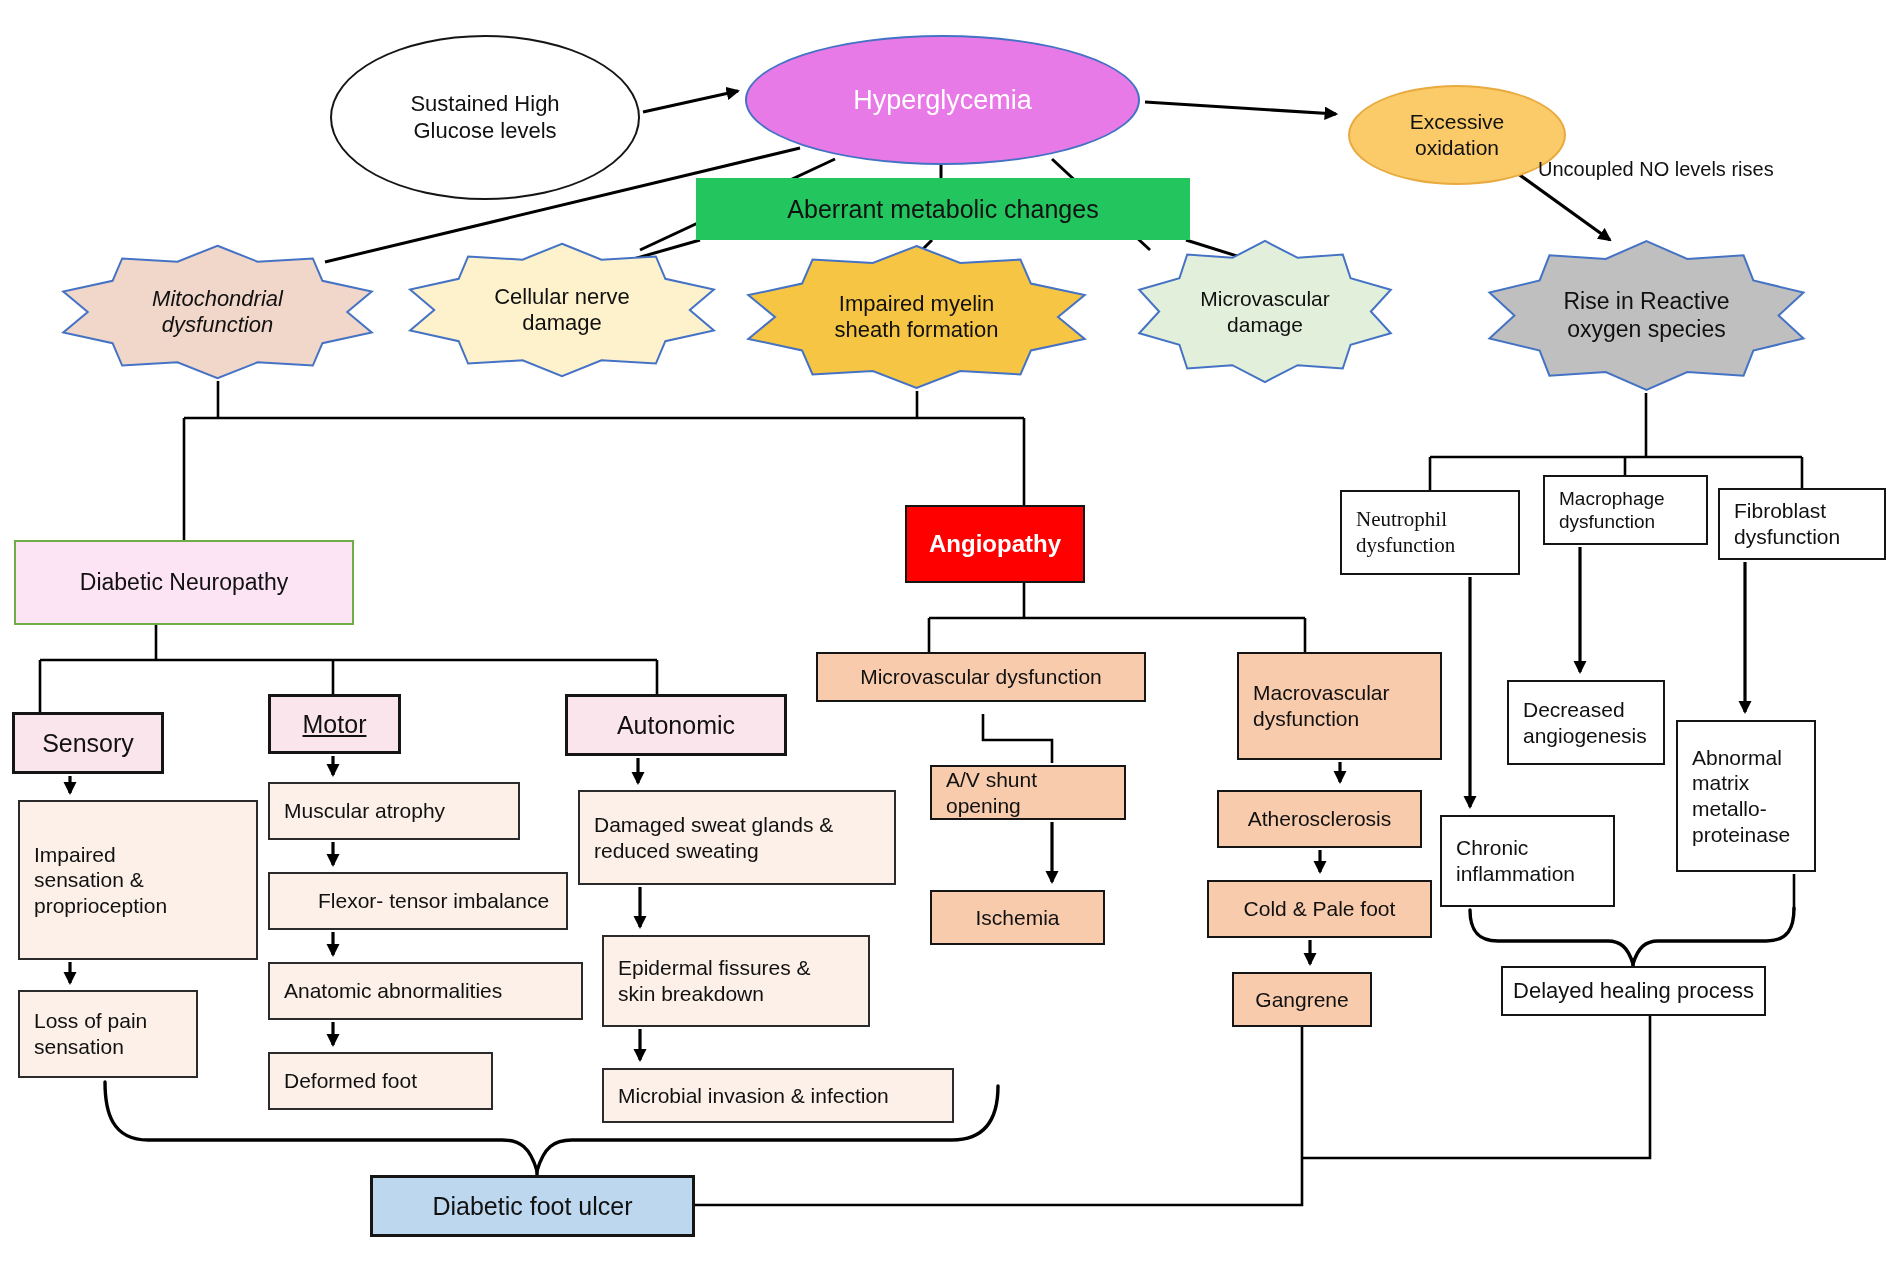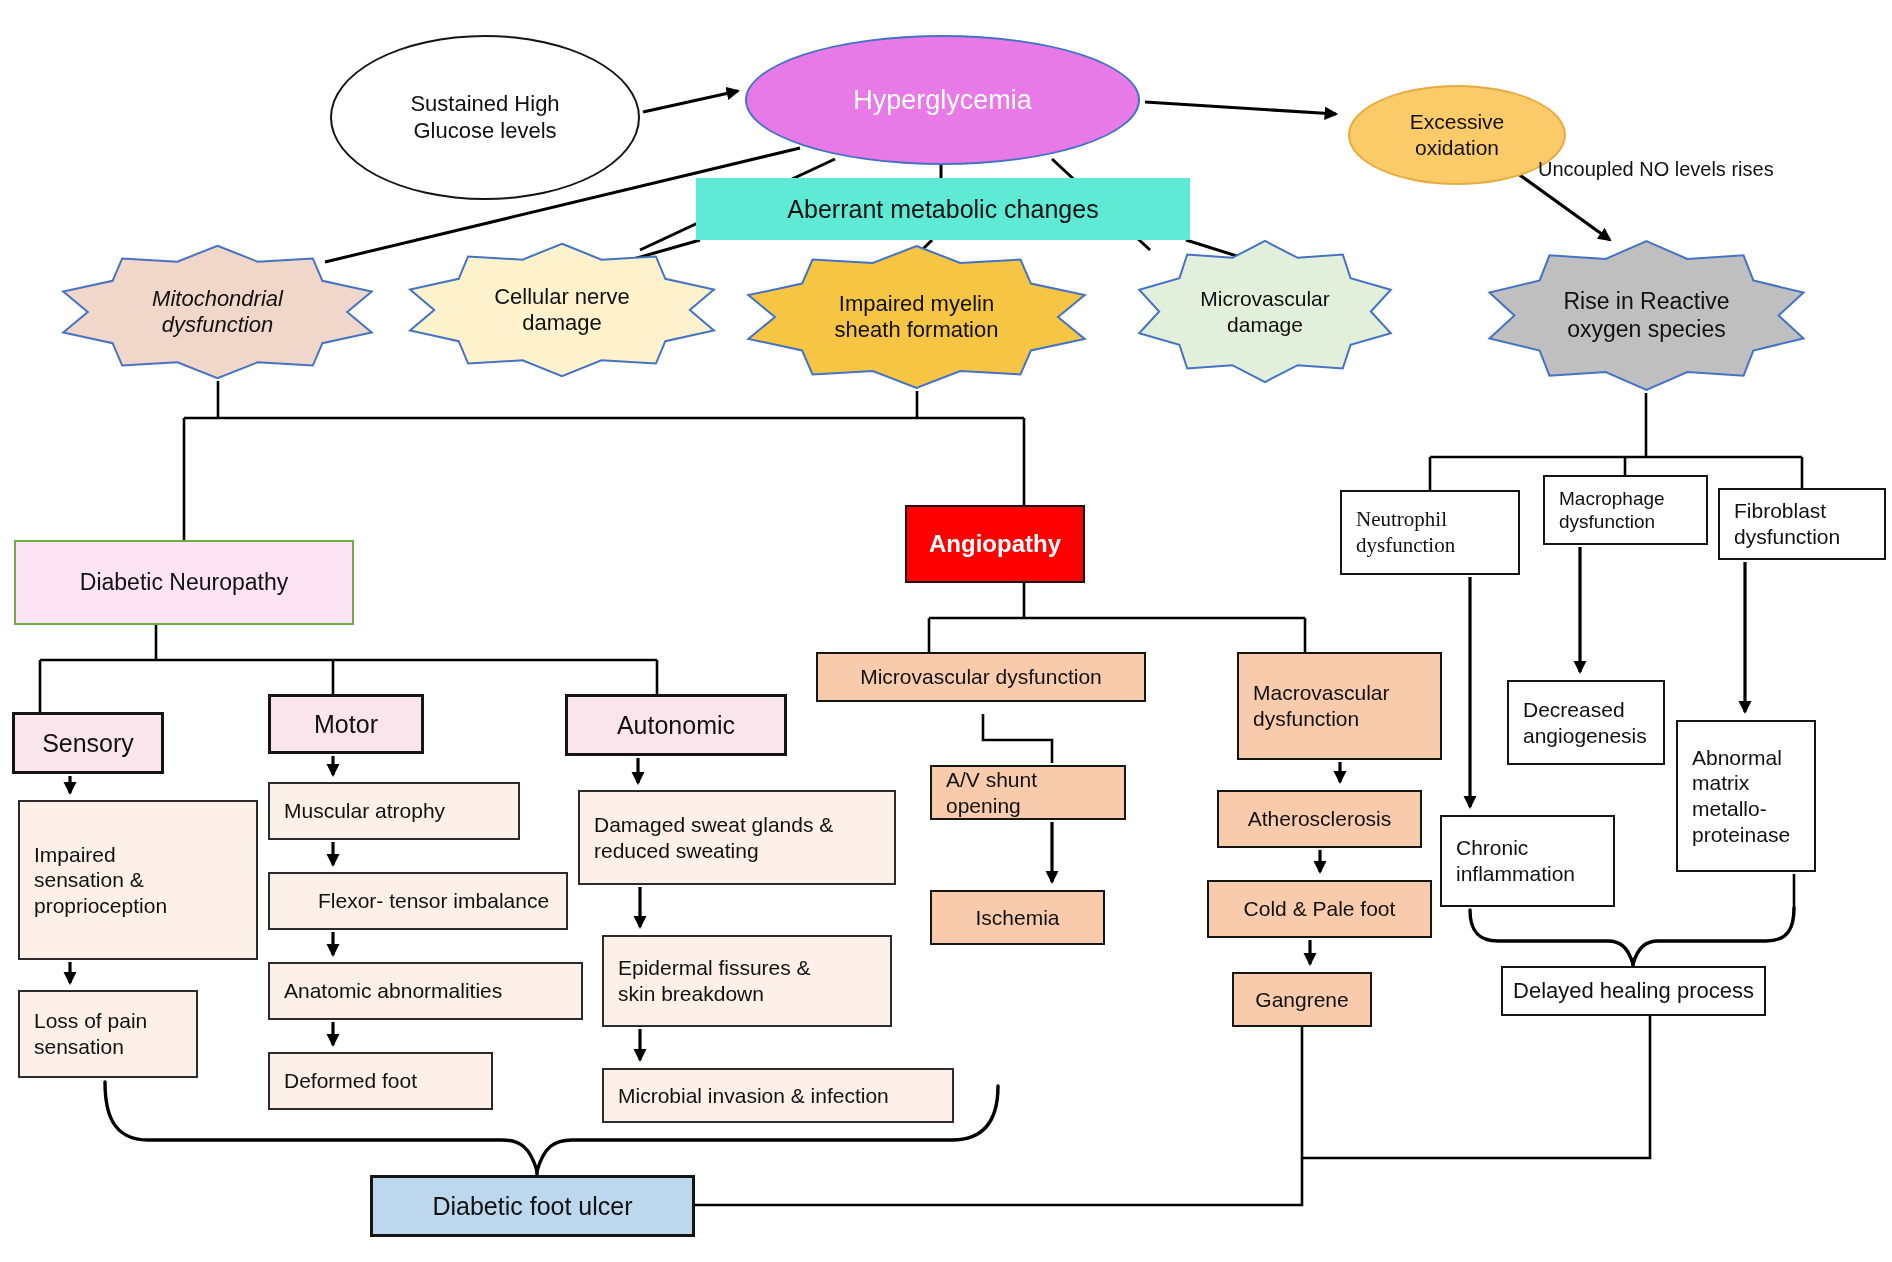--- a/index.html
+++ b/index.html
@@ -119,21 +119,21 @@
   <div class="node ellipse" style="left: 330px; top: 35px; width: 310px; height: 165px; font-size: 22px; background-color: rgb(255, 255, 255);">Sustained High
 Glucose levels</div>
 
   <div class="node ellipse" style="left: 745px; top: 35px; width: 395px; height: 130px; font-size: 27px; color: rgb(255, 255, 255); border-color: rgb(68, 114, 196); background-color: rgb(232, 122, 232);">Hyperglycemia</div>
 
   <div class="node ellipse" style="left: 1348px; top: 85px; width: 218px; height: 100px; font-size: 21px; border: 2px solid rgb(232, 171, 64); background-color: rgb(251, 202, 105);">Excessive
 oxidation</div>
 
   <div class="floating-label" style="left:1538px;top:158px;width:280px;">Uncoupled NO levels rises</div>
 
-  <div class="node center" style="left: 696px; top: 178px; width: 494px; height: 62px; font-size: 25px; border: none; background-color: #5eead4;">Aberrant metabolic changes</div>
+  <div class="node center" style="left: 696px; top: 178px; width: 494px; height: 62px; font-size: 25px; border: none; background-color: #22c55e;">Aberrant metabolic changes</div>
 
   <div class="star" style="left:52px;top:243px;width:331px;height:138px;font-style:italic;">
     <svg viewBox="0 0 200 100" preserveAspectRatio="none">
       <polygon class="star-poly" points="100,2 124.2,13.5 157.6,11.2 163.4,27.4 193.2,35.2 178.4,50 193.2,64.8 163.4,72.6 157.6,88.8 124.2,86.5 100,98 75.8,86.5 42.4,88.8 36.6,72.6 6.8,64.8 21.6,50 6.8,35.2 36.6,27.4 42.4,11.2 75.8,13.5" fill="#f1d7ca"></polygon>
     </svg>
     <div class="star-label">Mitochondrial
 dysfunction</div>
   </div>
 
   <div class="star" style="left:399px;top:241px;width:326px;height:138px;">
@@ -166,37 +166,37 @@
     </svg>
     <div class="star-label" style="font-size:23px;">Rise in Reactive
 oxygen species</div>
   </div>
 
   <div class="node center" style="left: 14px; top: 540px; width: 340px; height: 85px; font-size: 23px; border: 2.5px solid rgb(112, 173, 71); background-color: rgb(252, 228, 244);">Diabetic Neuropathy</div>
 
   <div class="node center" style="left: 905px; top: 505px; width: 180px; height: 78px; font-size: 24px; font-weight: 600; color: rgb(255, 255, 255); background-color: rgb(254, 0, 0);">Angiopathy</div>
 
   <div class="node pinkbox center" style="left:12px;top:712px;width:152px;height:62px;">Sensory</div>
-  <div class="node pinkbox center" style="left:268px;top:694px;width:156px;height:60px;">Motor</div>
+  <div class="node pinkbox center" style="left:268px;top:694px;width:133px;height:60px;text-decoration:underline;">Motor</div>
   <div class="node pinkbox center" style="left:565px;top:694px;width:222px;height:62px;">Autonomic</div>
 
   <div class="node linen leftpad" style="left:18px;top:800px;width:240px;height:160px;">Impaired
 sensation &amp;
 proprioception</div>
   <div class="node linen leftpad" style="left:18px;top:990px;width:180px;height:88px;">Loss of pain
 sensation</div>
 
   <div class="node linen leftpad" style="left:268px;top:782px;width:252px;height:58px;">Muscular atrophy</div>
   <div class="node linen leftpad" style="left:268px;top:872px;width:300px;height:58px;padding-left:48px;">Flexor- tensor imbalance</div>
   <div class="node linen leftpad" style="left:268px;top:962px;width:315px;height:58px;">Anatomic abnormalities</div>
   <div class="node linen leftpad" style="left:268px;top:1052px;width:225px;height:58px;">Deformed foot</div>
 
   <div class="node linen leftpad" style="left:578px;top:790px;width:318px;height:95px;">Damaged sweat glands &amp;
 reduced sweating</div>
-  <div class="node linen leftpad" style="left:602px;top:935px;width:290px;height:92px;">Epidermal fissures &amp;
+  <div class="node linen leftpad" style="left:602px;top:935px;width:268px;height:92px;">Epidermal fissures &amp;
 skin breakdown</div>
   <div class="node linen leftpad" style="left:602px;top:1068px;width:352px;height:55px;">Microbial invasion &amp; infection</div>
 
   <div class="node peach center" style="left:816px;top:652px;width:330px;height:50px;">Microvascular dysfunction</div>
   <div class="node peach leftpad" style="left:1237px;top:652px;width:205px;height:108px;">Macrovascular
 dysfunction</div>
   <div class="node peach leftpad" style="left:930px;top:765px;width:196px;height:55px;">A/V shunt opening</div>
   <div class="node peach center" style="left:930px;top:890px;width:175px;height:55px;">Ischemia</div>
   <div class="node peach center" style="left:1217px;top:790px;width:205px;height:58px;">Atherosclerosis</div>
   <div class="node peach center" style="left:1207px;top:880px;width:225px;height:58px;">Cold &amp; Pale foot</div>

